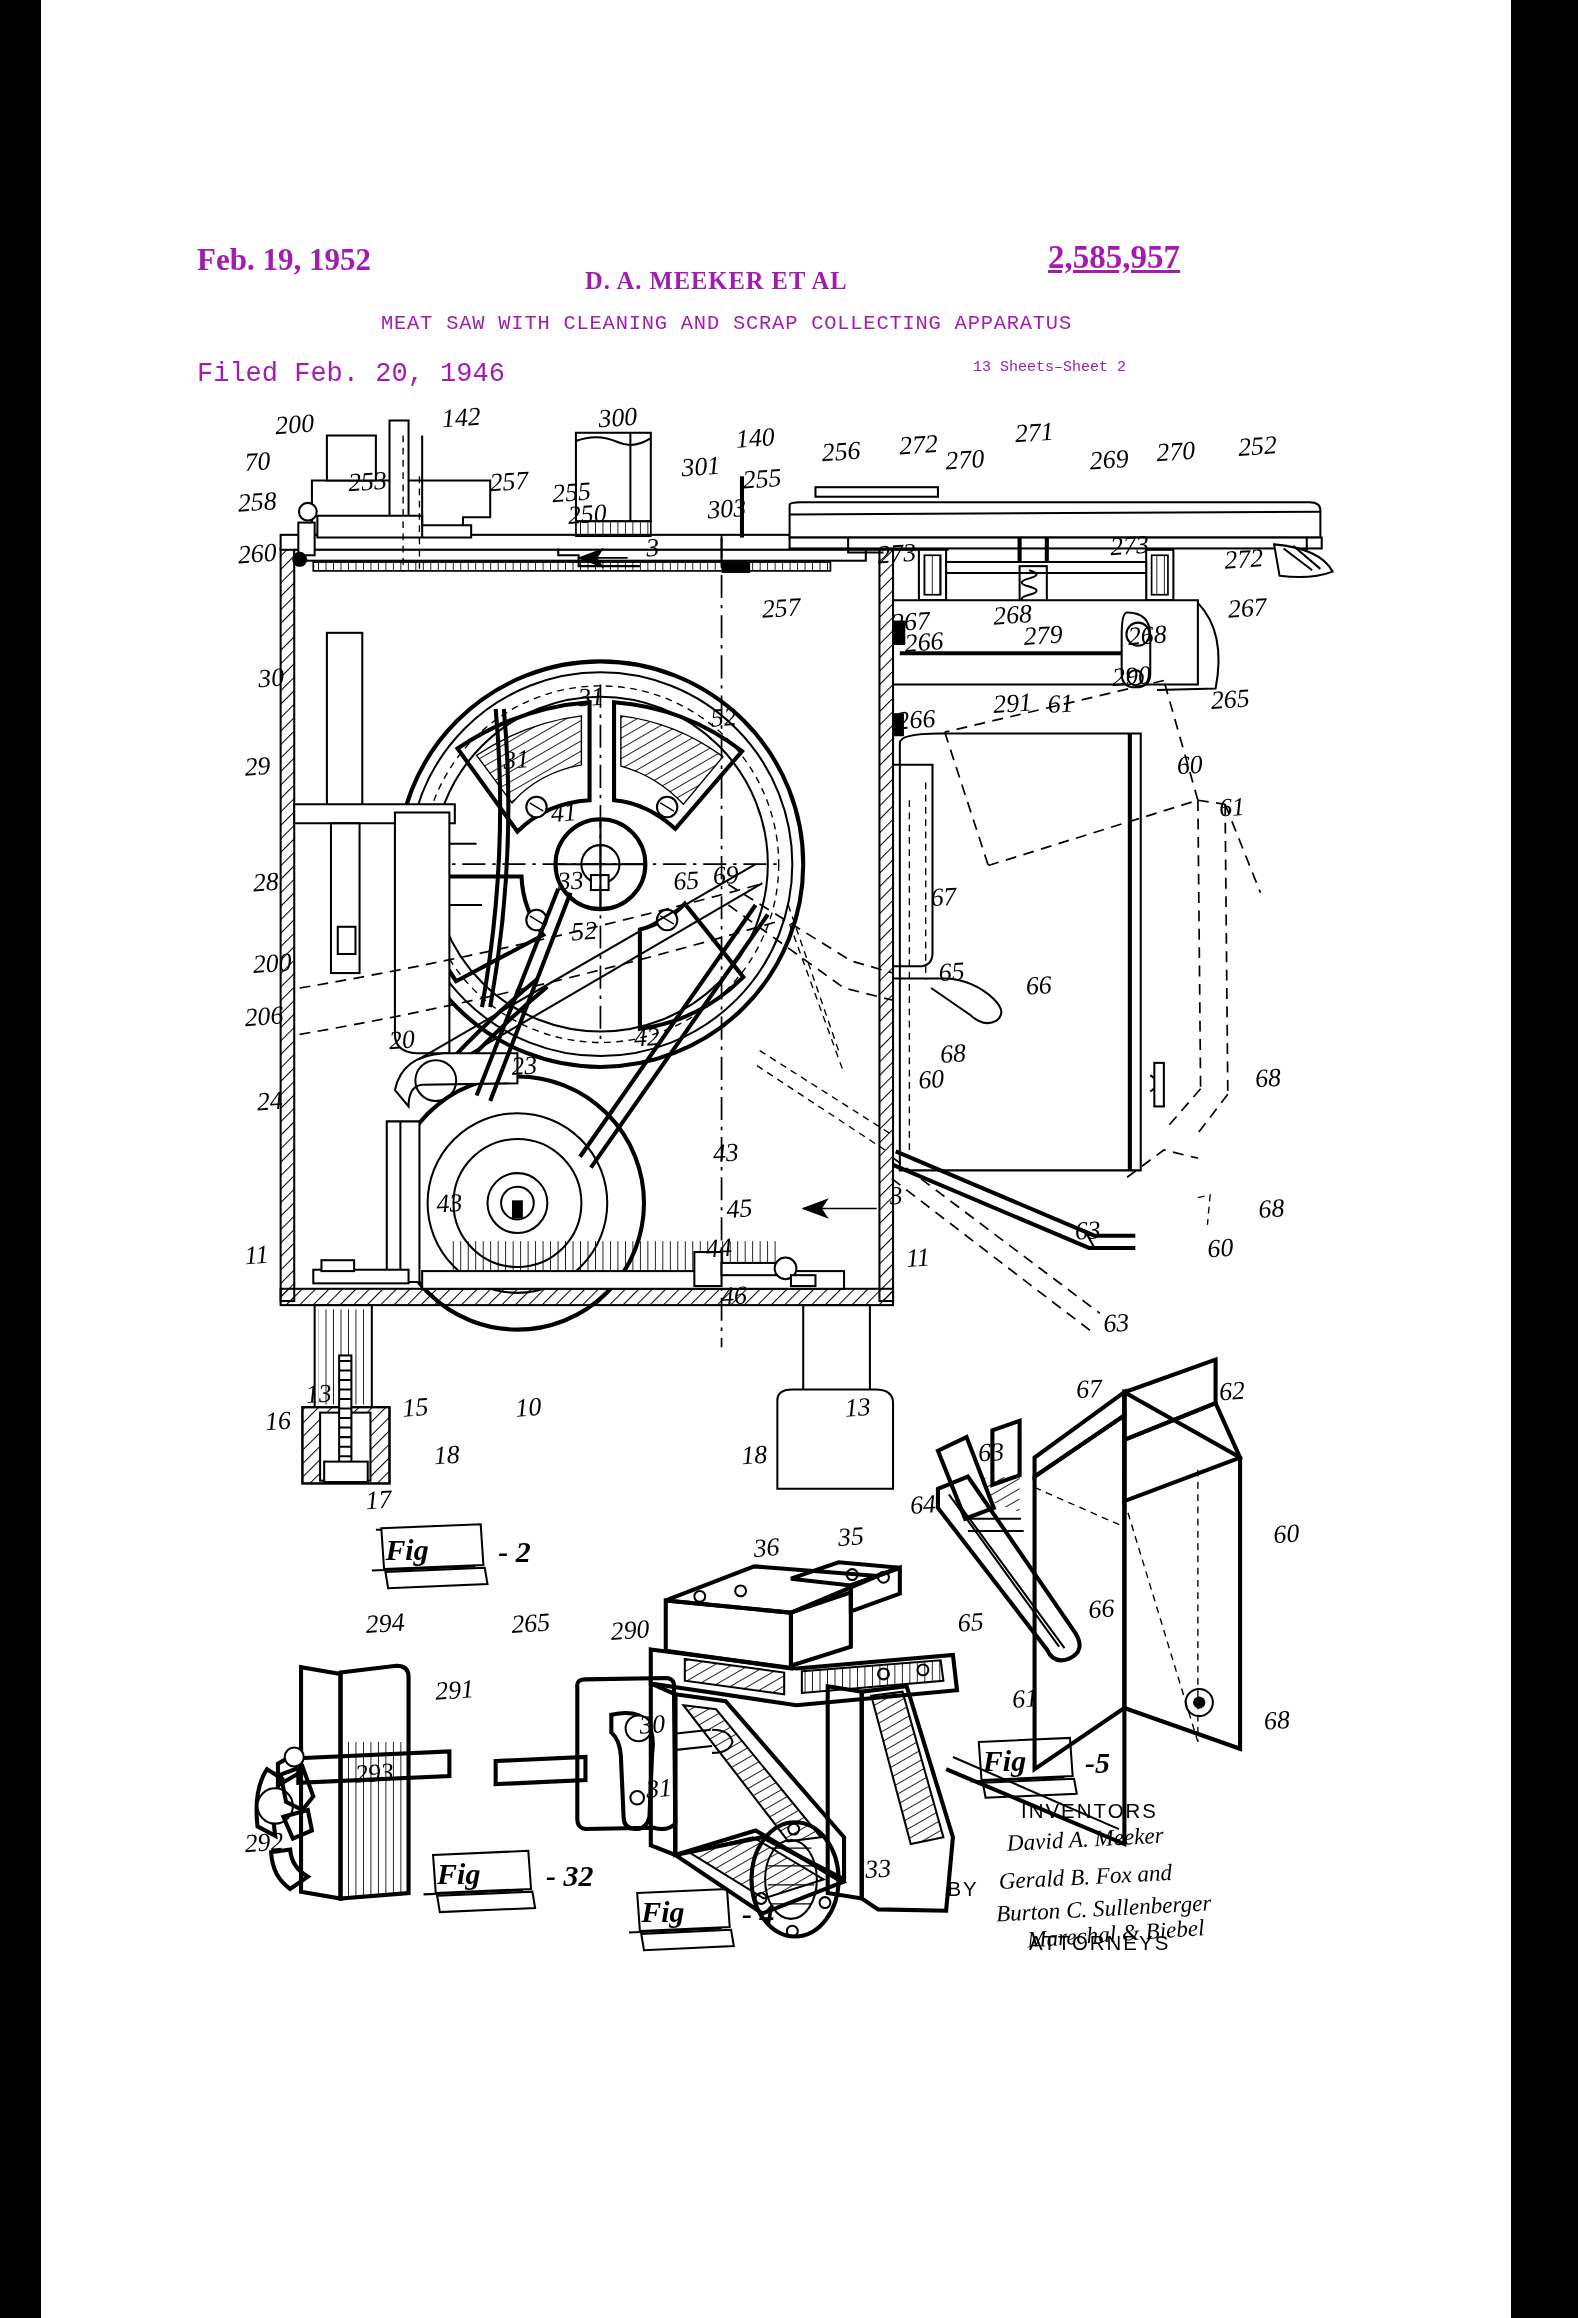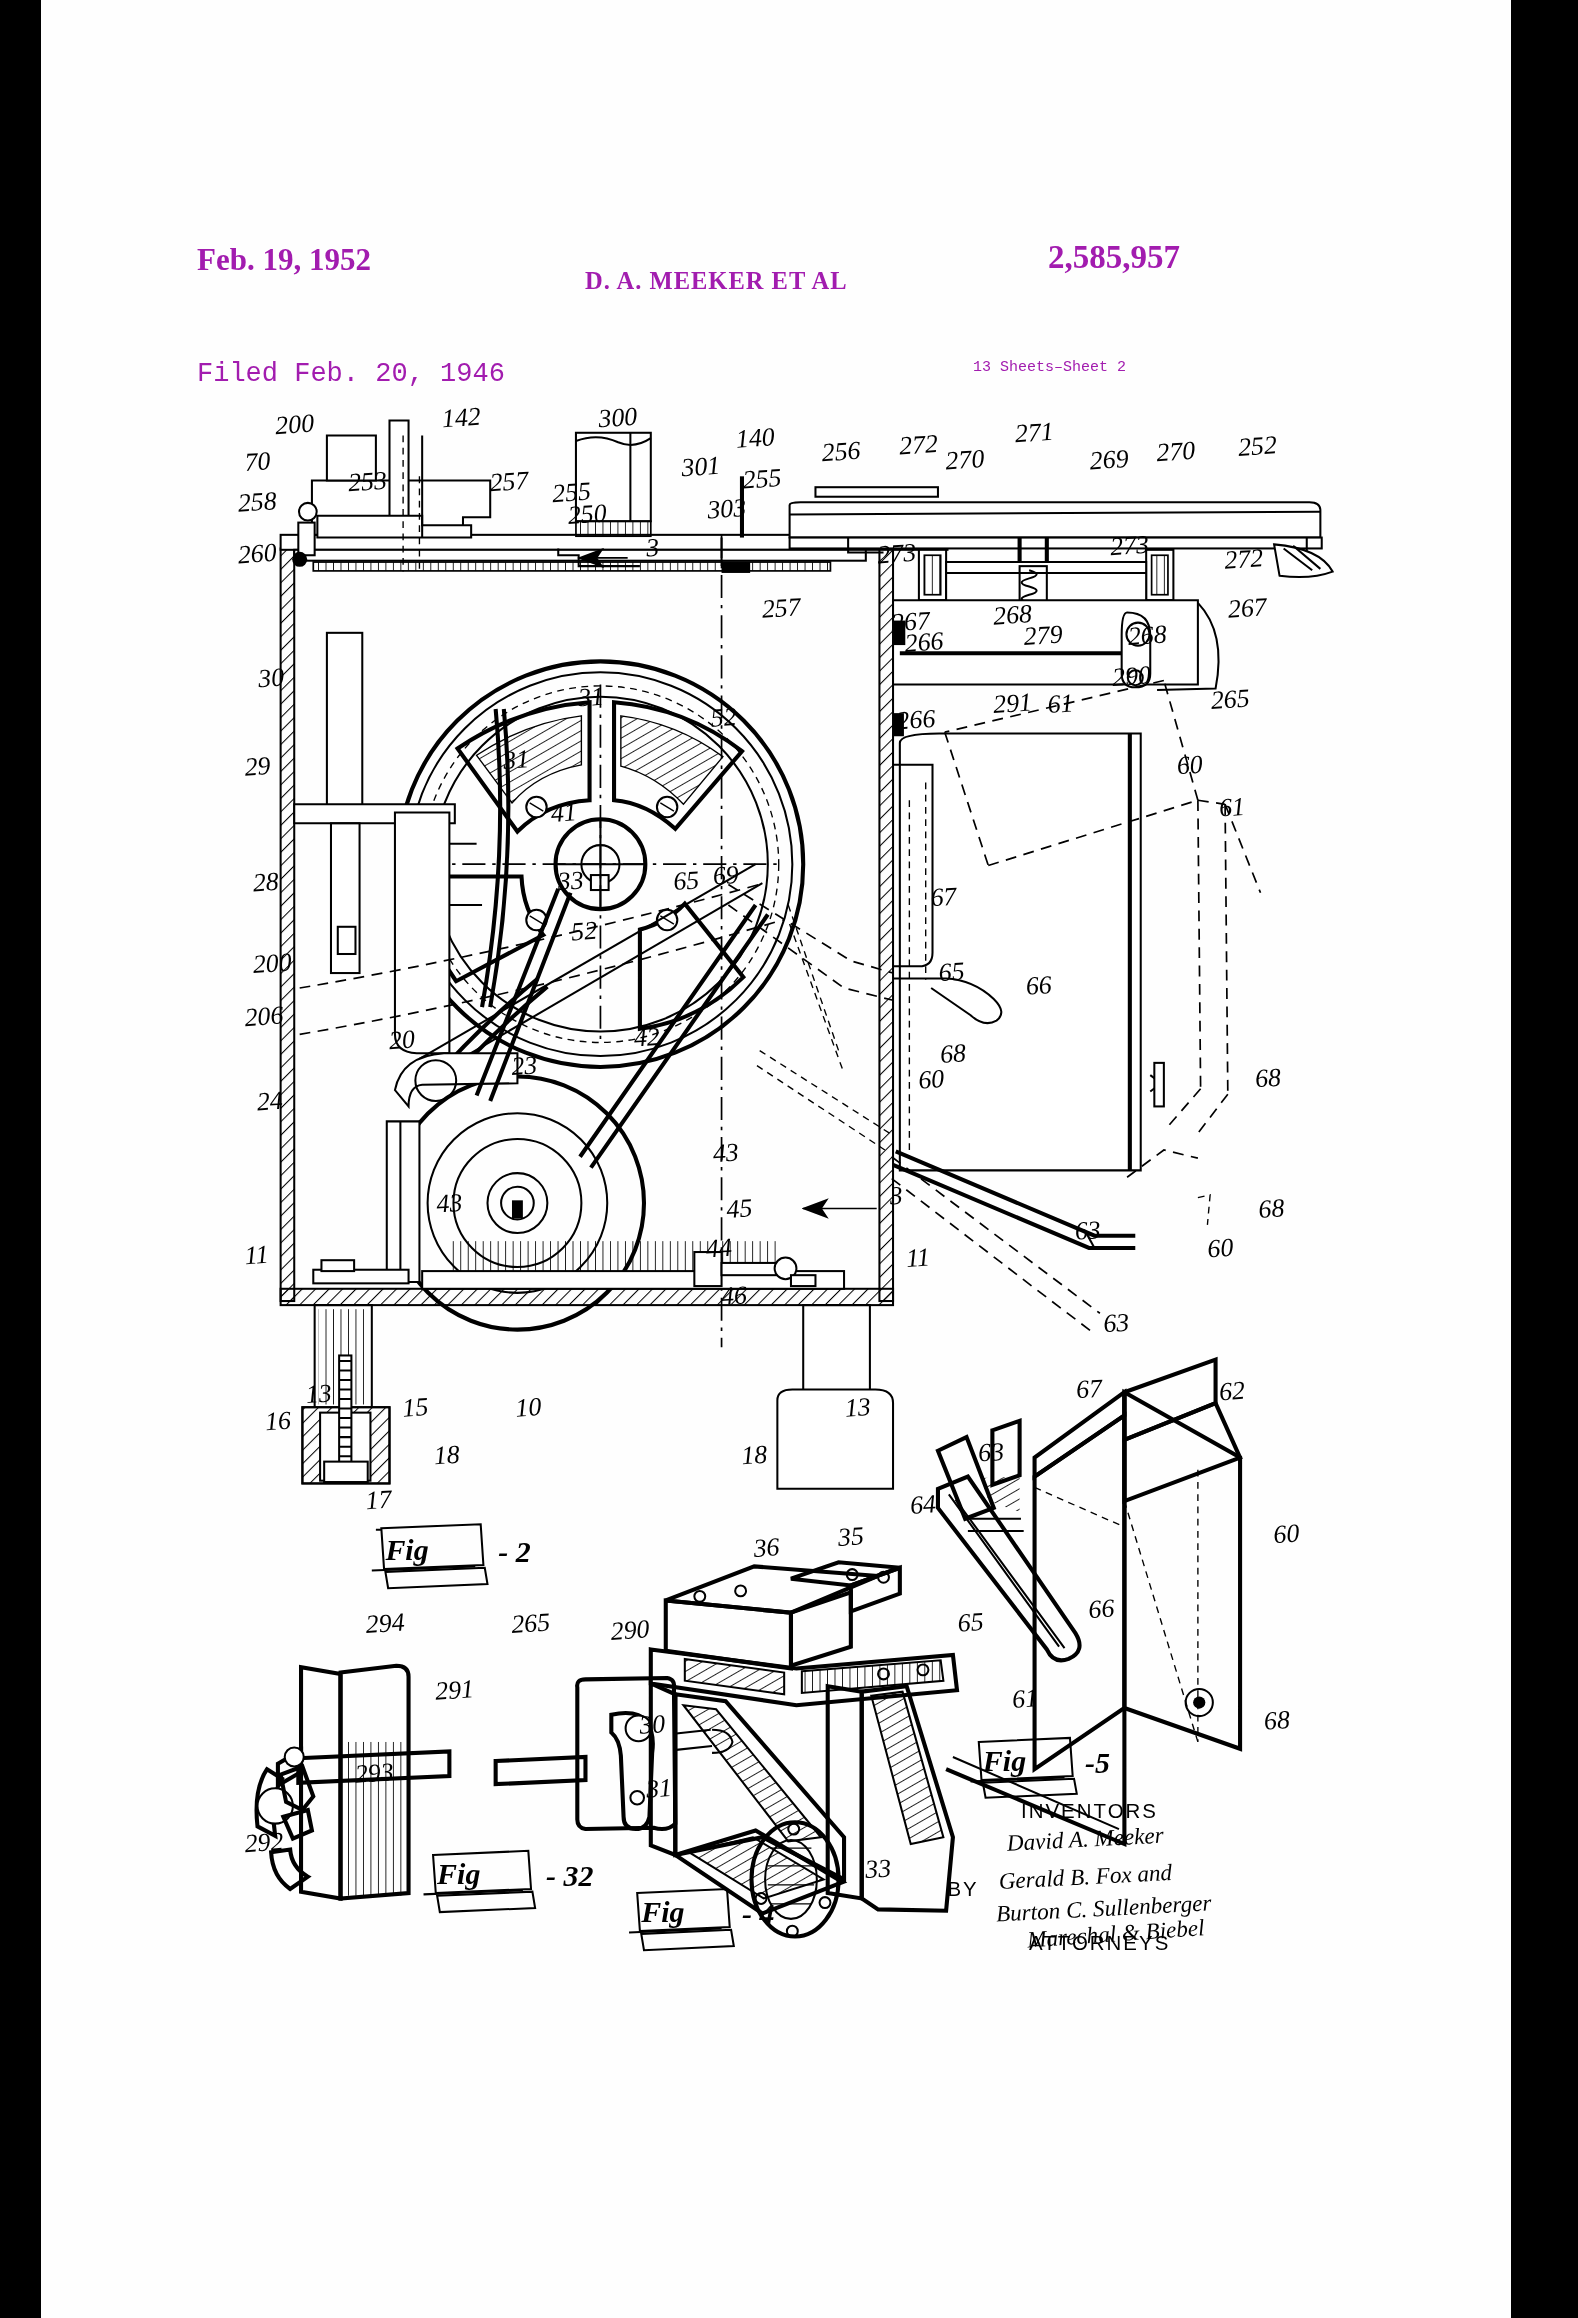--- a/index.html
+++ b/index.html
@@ -2,21 +2,21 @@
 <html style="font-size:11px"><head>
 <meta charset="utf-8">
 <style>
   html,body{margin:0;padding:0;background:#000;}
   body{width:1578px;height:2319px;font-family:"Liberation Sans",sans-serif;}
   #page{position:relative;width:1578px;height:2319px;background:#000;overflow:hidden;}
   #sheet{position:absolute;left:41px;top:0px;width:1470px;height:2319px;background:#fefefe;}
   .hdr{position:absolute;color:#a21caf;white-space:nowrap;}
   #date{left:156px;top:242px;font-family:"Liberation Serif",serif;font-weight:bold;font-size:31px;letter-spacing:0px;}
   #inventor{left:544px;top:250px;font-family:Liberation Serif, serif;font-weight:bold;font-size:24.5px;letter-spacing:1px;margin-top:17px;}
-  #patno{left:1007px;top:239px;font-family:"Liberation Serif",serif;font-weight:bold;font-size:33px;}
+  #patno{left:1007px;top:239px;font-family:"Liberation Serif",serif;font-weight:bold;font-size:33px;text-decoration:underline;}
   #title{left:340px;top:312px;font-family:"Liberation Mono",monospace;font-size:20.4px;letter-spacing:0.8px;}
   #filed{left:156px;top:359px;font-family:"Liberation Mono",monospace;font-size:27px;}
   #sheets{left:932px;top:359px;font-family:Liberation Mono, monospace;font-size:15px;}
   svg{position:absolute;left:0;top:0;}
   .ln{fill:none;stroke:#000;stroke-width:3;}
   .lnb{fill:none;stroke:#000;stroke-width:6;}
   .lnt{fill:none;stroke:#000;stroke-width:2;}
   .dash{fill:none;stroke:#000;stroke-width:2.5;stroke-dasharray:16 11;}
   .dashf{fill:none;stroke:#000;stroke-width:2;stroke-dasharray:10 8;}
   .cl{fill:none;stroke:#000;stroke-width:2.5;stroke-dasharray:34 10 5 10;}
@@ -30,20 +30,21 @@
 </style>
 </head>
 <body>
 
 <div id="page">
   <div id="sheet">
 
     <div class="hdr" id="date">Feb. 19, 1952</div>
     <div class="hdr" id="inventor">D. A. MEEKER  ET AL</div>
     <div class="hdr" id="patno">2,585,957</div>
+    <div class="hdr" id="title">MEAT SAW WITH CLEANING AND SCRAP COLLECTING APPARATUS</div>
     <div class="hdr" id="filed">Filed Feb. 20, 1946</div>
     <div class="hdr" id="sheets">13 Sheets–Sheet 2</div>
 
     <svg width="1470" height="2319" viewBox="0 0 2160 3408">
       <defs>
         <pattern id="hx" width="14" height="14" patternTransform="rotate(45)" patternUnits="userSpaceOnUse">
           <line x1="0" y1="0" x2="0" y2="14" stroke="#000" stroke-width="3"></line>
         </pattern>
         <pattern id="hv" width="11" height="11" patternUnits="userSpaceOnUse">
           <line x1="0" y1="0" x2="0" y2="11" stroke="#000" stroke-width="2.5"></line>

